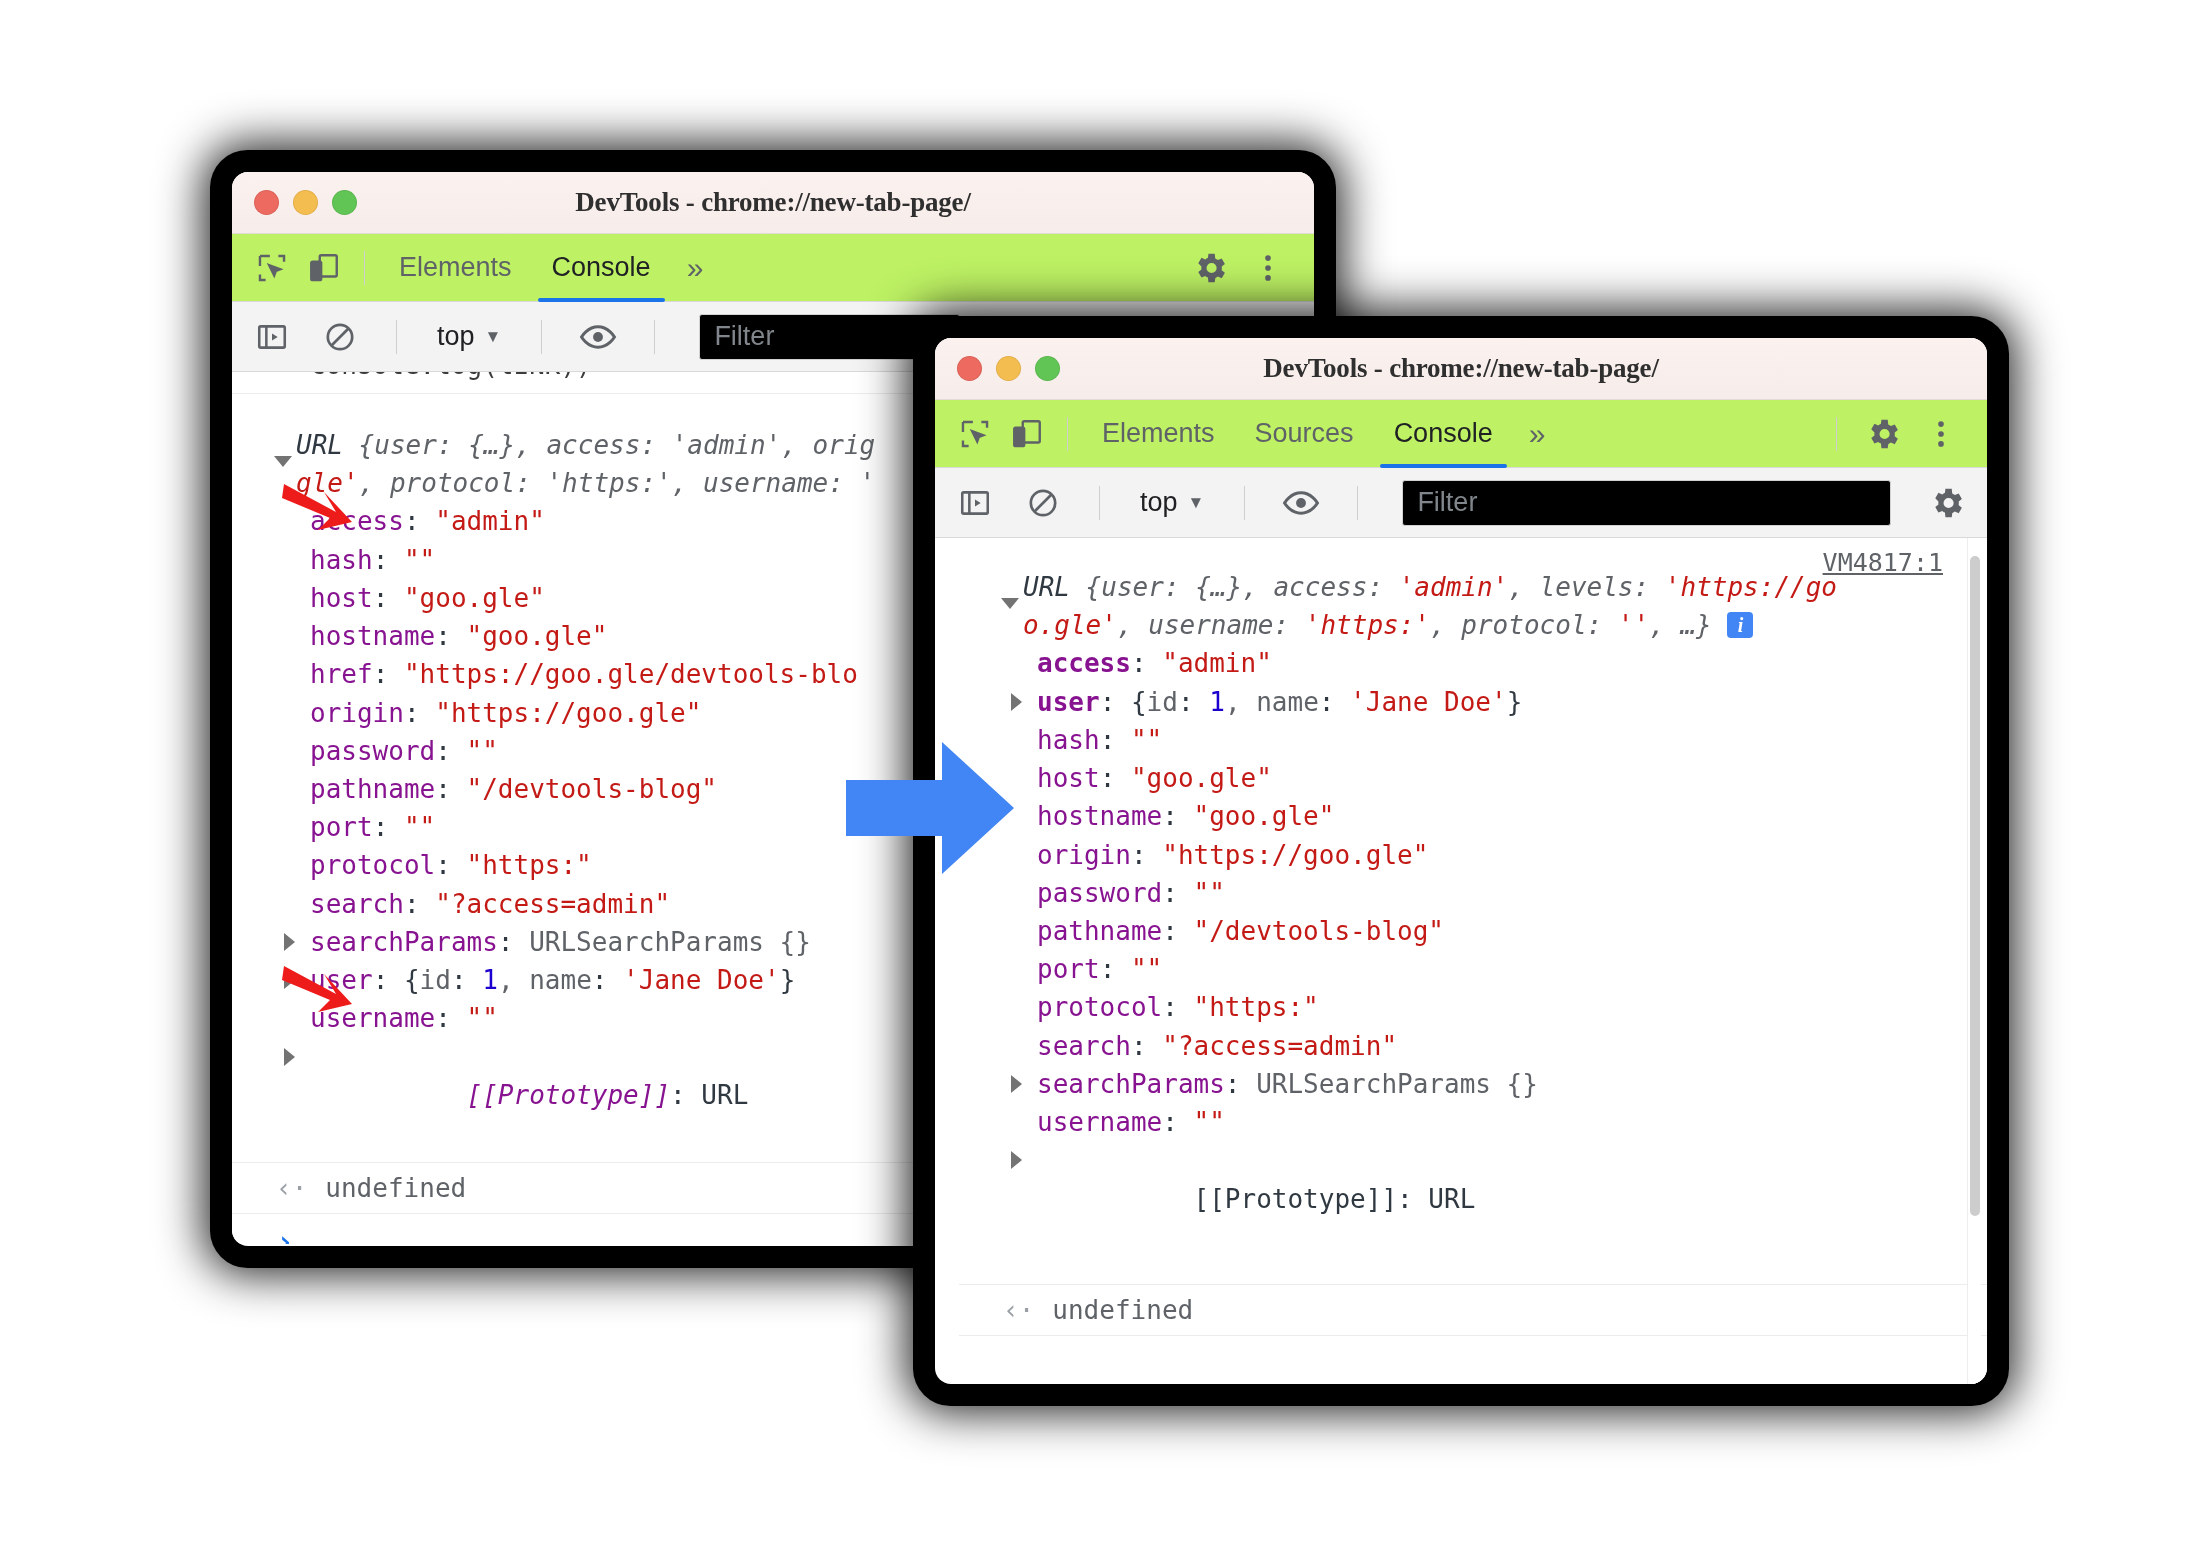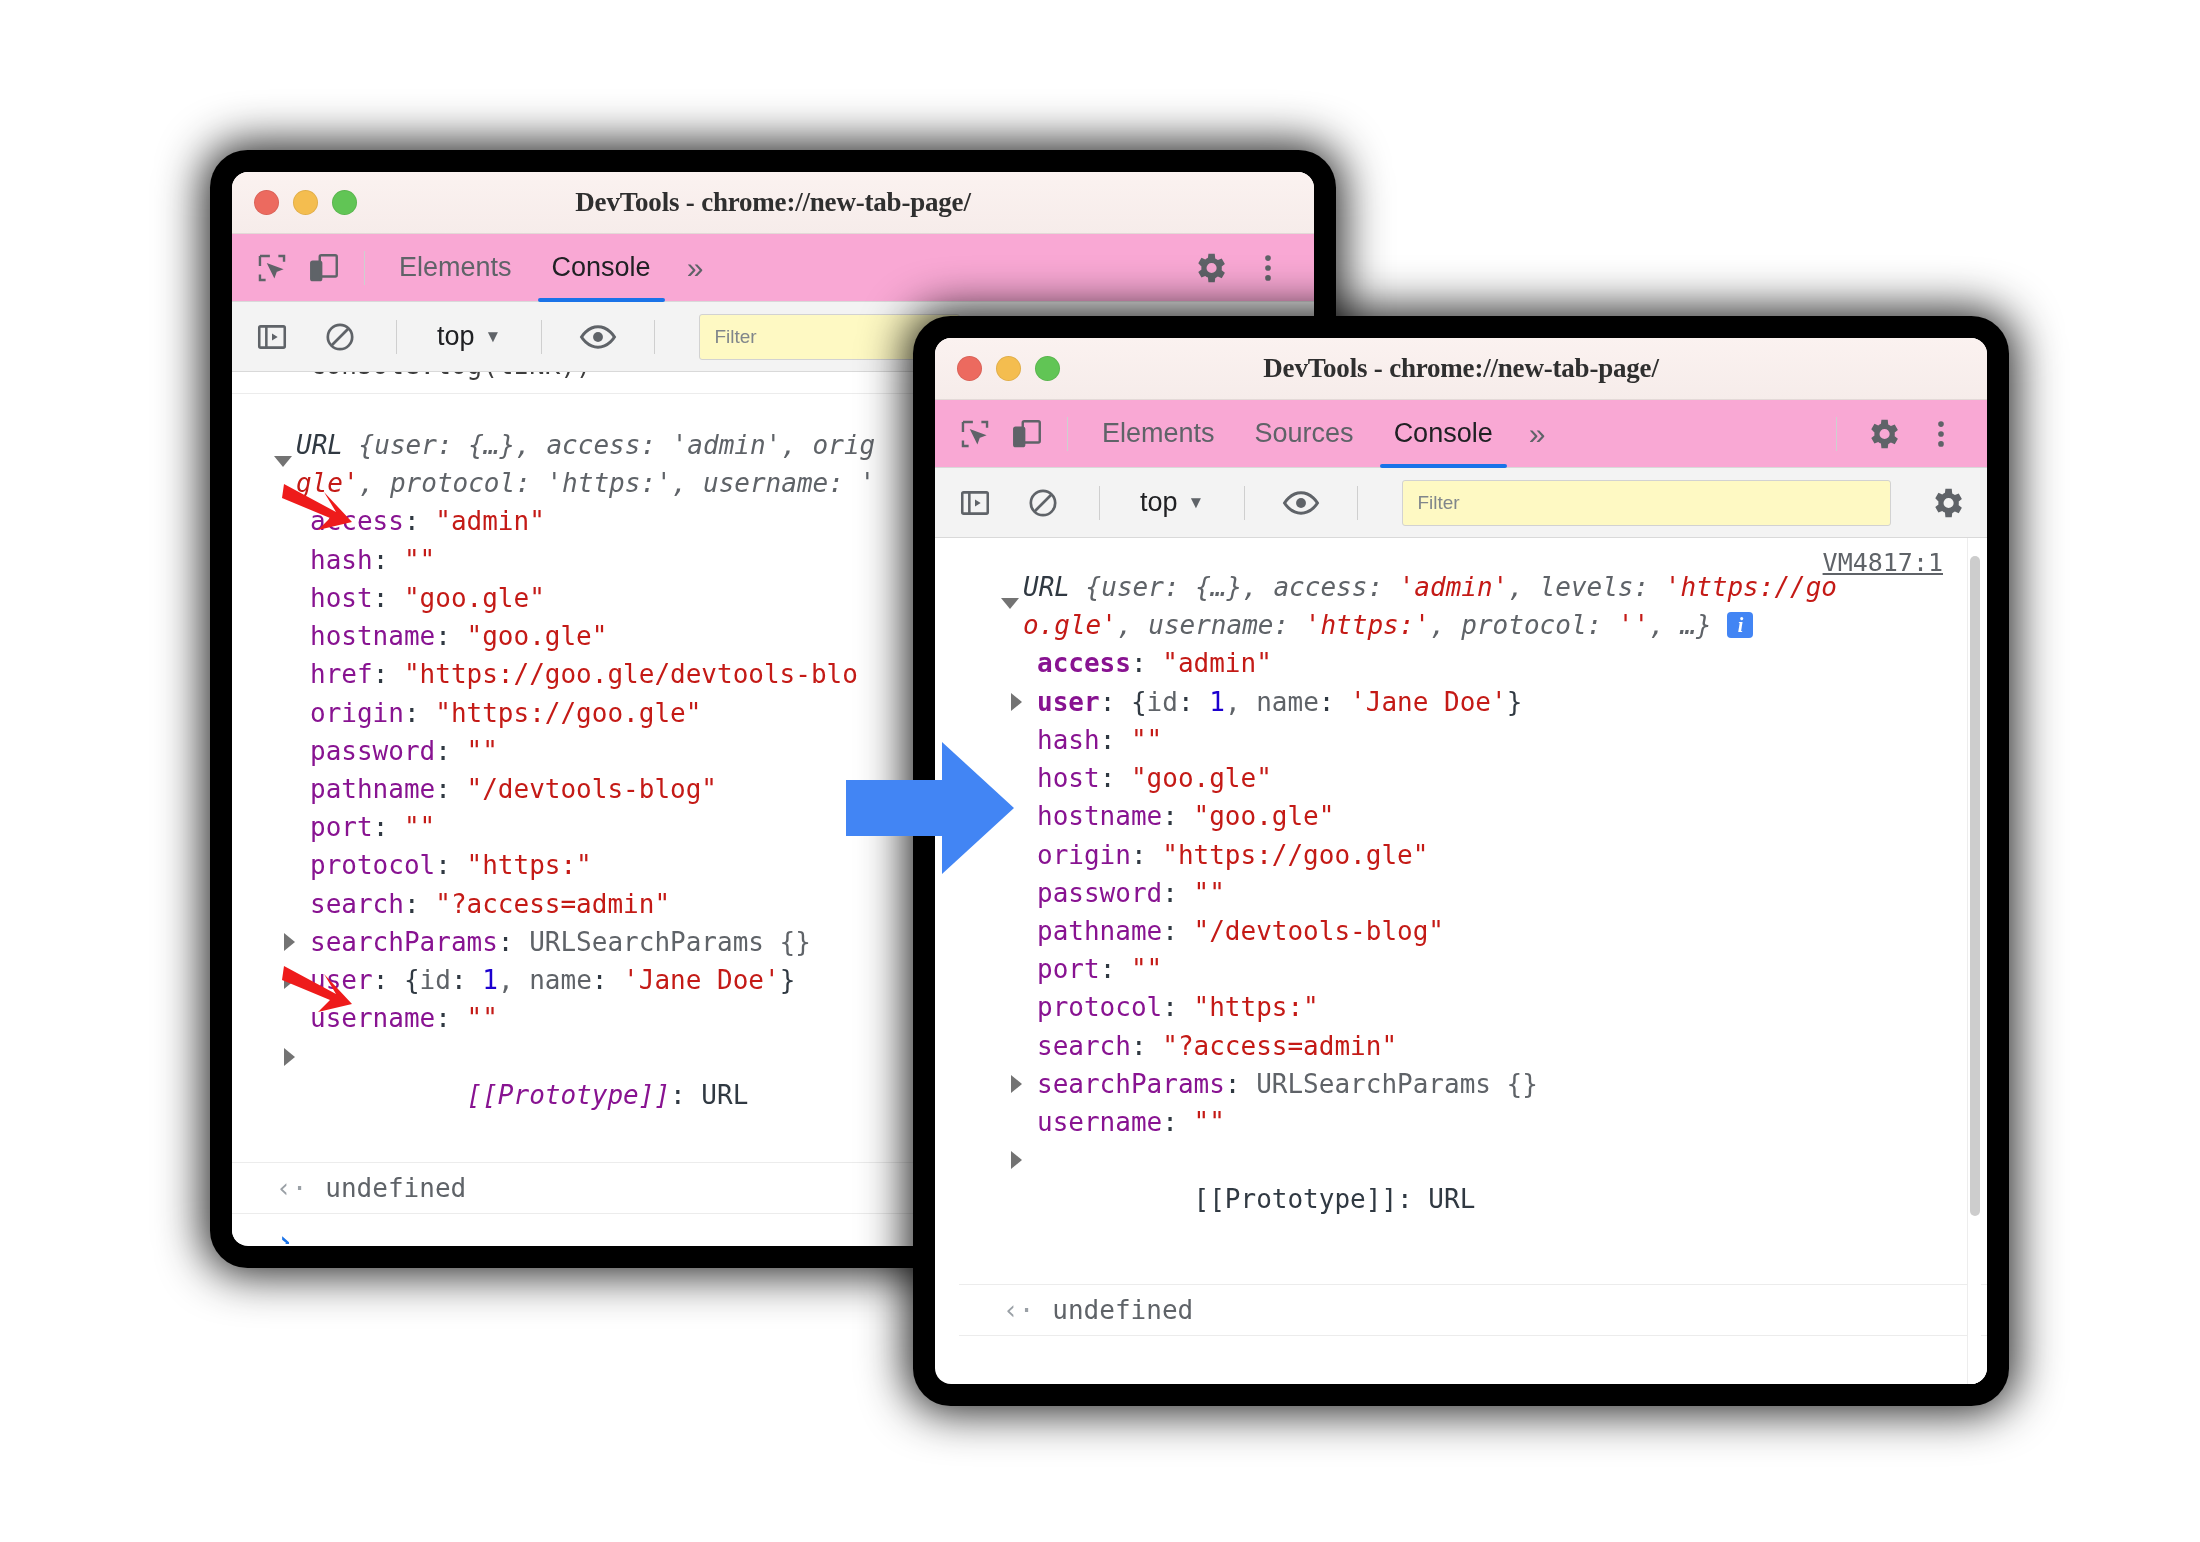--- a/index.html
+++ b/index.html
@@ -37,21 +37,21 @@
   .dot.green  { background:#61c555; box-shadow: inset 0 0 0 1px rgba(0,0,0,.08); }
   .win-title {
     position: absolute; left: 0; right: 0; text-align: center;
     font-size: 27px; font-weight: bold; color: #2f2f2f;
     letter-spacing: -0.2px; pointer-events: none; font-family: Liberation Serif, serif;
   }
 
   
   .tabstrip {
     height: 68px;
-    background: #f9a8d4;
+    background: #bef264;
     border-bottom: 1px solid #d9d9d9;
     display: flex; align-items: center; padding: 0 14px;
   }
   .icon-btn {
     width: 52px; height: 52px;
     display: flex; align-items: center; justify-content: center;
     border-radius: 4px;
   }
   .vsep { width: 1px; height: 34px; background: #cfcfcf; margin: 0 14px; }
   .tab {
@@ -71,24 +71,24 @@
   
   .console-toolbar {
     height: 70px;
     background: #f3f3f3;
     border-bottom: 1px solid #d9d9d9;
     display: flex; align-items: center; padding: 0 14px; gap: 16px;
   }
   .ctx-select { font-size: 27px; color: #202124; display:flex; align-items:center; gap:10px; padding: 0 10px; }
   .caret { font-size: 17px; color: #5f6368; }
   .filter-input {
-    flex: 1; height: 46px; background: #fef9c3;
+    flex: 1; height: 46px; background: #000000;
     border: 1px solid #d2d2d2; border-radius: 3px;
     display: flex; align-items: center; padding: 0 14px;
-    font-size: 19px; color: #80868b; margin: 0 14px;
+    font-size: 27px; color: #80868b; margin: 0 14px;
     min-width: 40px;
   }
   .levels { font-size: 27px; color: #202124; display:flex; align-items:center; gap:10px; white-space: nowrap; padding-right:8px;}
 
   
   .console-body {
     position: relative;
     background: #ffffff;
     font-family: "DejaVu Sans Mono", monospace;
     font-size: 26px;

